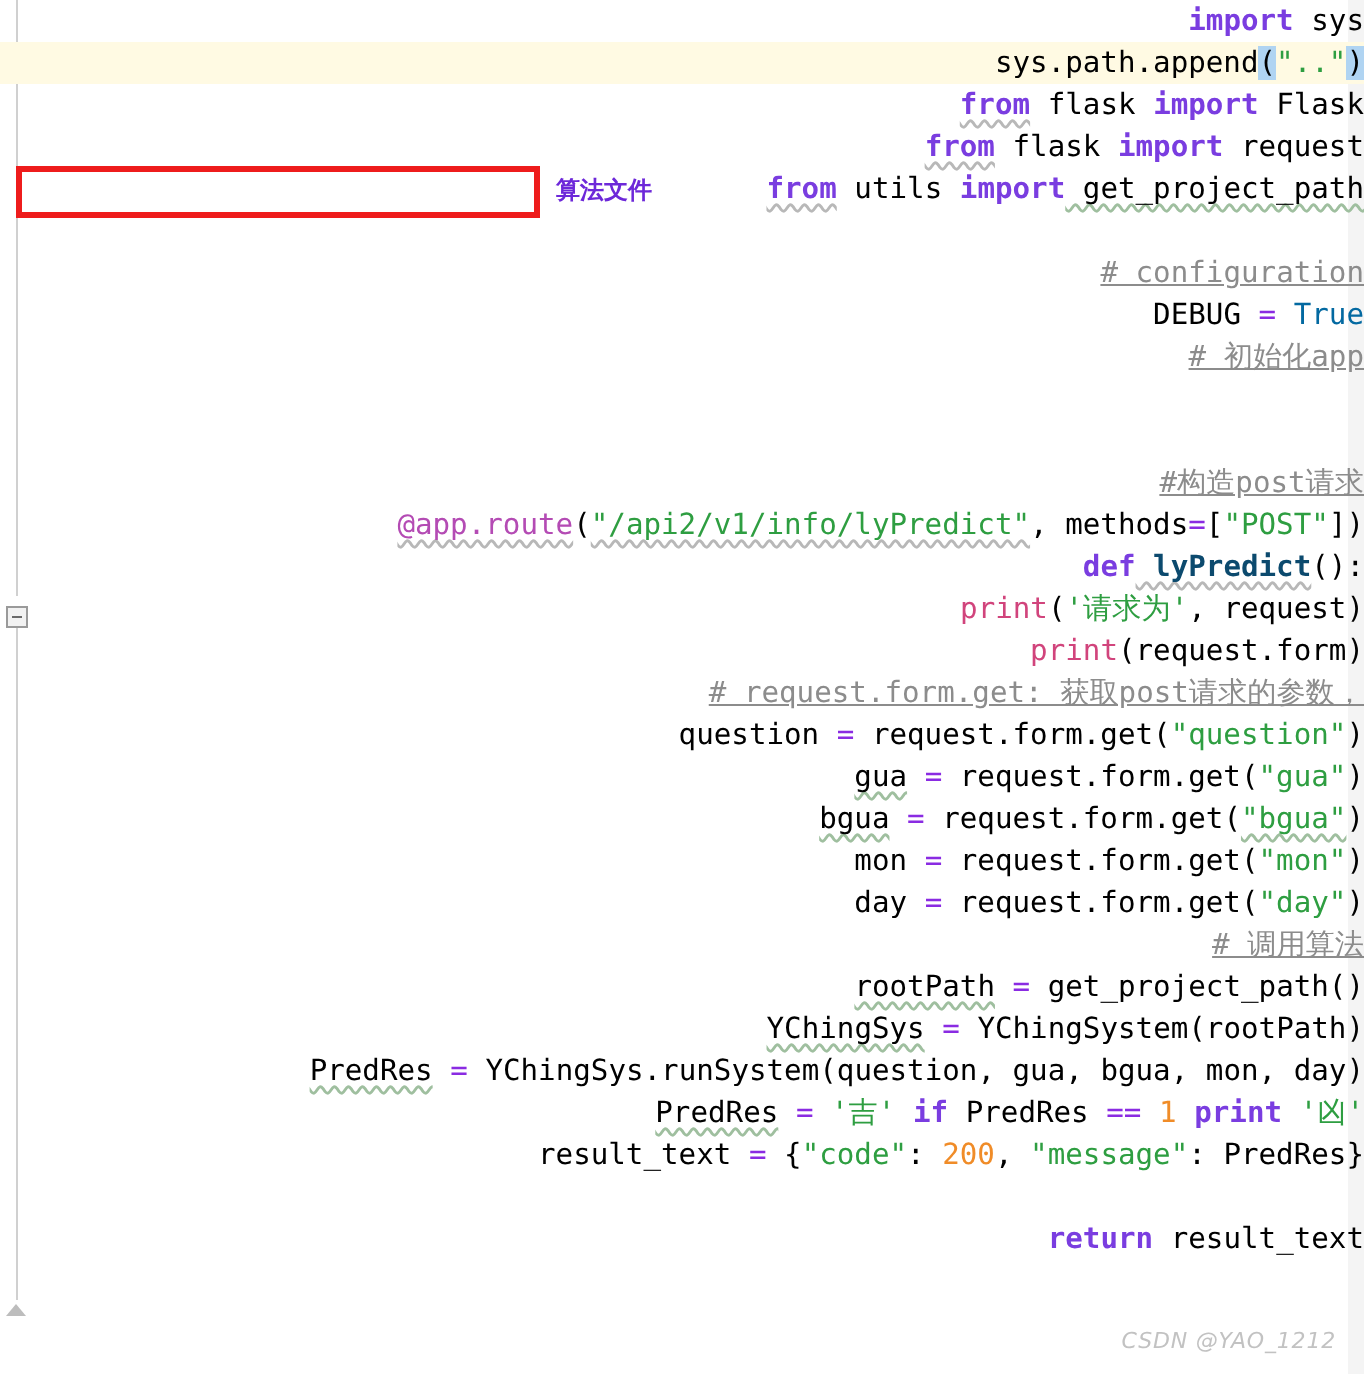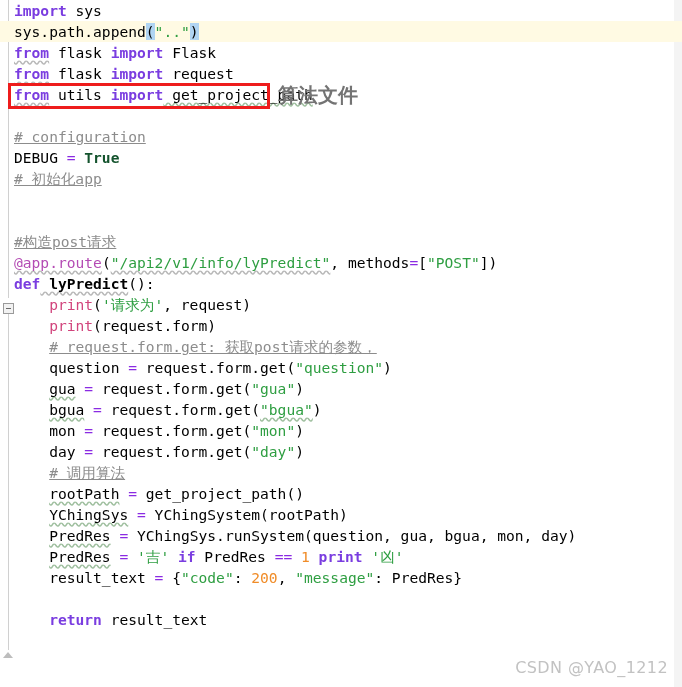--- a/index.html
+++ b/index.html
@@ -48,45 +48,46 @@
     width: 1px;
     background: #d0d0d0;
   }
 
   .code-area {
     position: absolute;
     left: 0;
     top: 0;
     width: 682px;
     height: 516px;
+    text-align: right;
   }
 
   .line {
     position: relative;
     height: 21px;
     line-height: 21px;
     font-size: 14.6px;
     white-space: pre;
     padding-left: 14px;
     color: #000000;
     letter-spacing: 0px;
   }
   .line.hl {
     background: #fffae3;
   }
 
   
   .kw   { color: #7a3de0; font-weight: bold; }   
-  .kw2  { color: #14532d; font-weight: bold; }   
+  .kw2  { color: #0369a1; font-weight: normal; }   
   .op   { color: #8a2be2; }                      
   .str  { color: #2e9e41; }                      
   .num  { color: #f08c28; }                      
   .cmt  { color: #8c8c8c; text-decoration: underline; }                      
   .fn   { color: #d1447c; }                      
-  .fndef{ color: #000000; font-weight: bold; }   
+  .fndef{ color: #0c4a6e; font-weight: bold; }   
   .deco { color: #b44bb4; }                      
   .plain{ color: #000000; }
 
   
   .sq {
     text-decoration: underline wavy #b8b8b8;
     text-decoration-skip-ink: none;
     text-underline-offset: 2px;
   }
   .sqg {
@@ -107,24 +108,24 @@
     height: 26px;
     border: 3px solid #ee1c1c;
     box-sizing: border-box;
     pointer-events: none;
   }
   .annot-text {
     position: absolute;
     left: 278px;
     top: 82px;
     font-family: Liberation Sans, sans-serif;
-    font-size: 20px;
+    font-size: 12px;
     line-height: 26px;
     font-weight: bold;
-    color: #737373;
+    color: #6d28d9;
     white-space: nowrap;
   }
 
   
   .fold {
     position: absolute;
     left: 3px;
     width: 11px;
     height: 11px;
     box-sizing: border-box;
@@ -147,24 +148,25 @@
     border-left: 5px solid transparent;
     border-right: 5px solid transparent;
     border-bottom: 6px solid #bdbdbd;
   }
 
   .watermark {
     position: absolute;
     right: 14px;
     bottom: 10px;
     font-family: "DejaVu Sans", "Liberation Sans", sans-serif;
-    font-size: 16px;
+    font-size: 11px;
     color: #c2c2c2;
     letter-spacing: 0.4px;
     white-space: nowrap;
+    font-style: italic;
   }
 </style>
 </head>
 <body>
 
 <div id="editor">
 
   <div class="right-margin"></div>
   <div class="gutter"></div>
 

